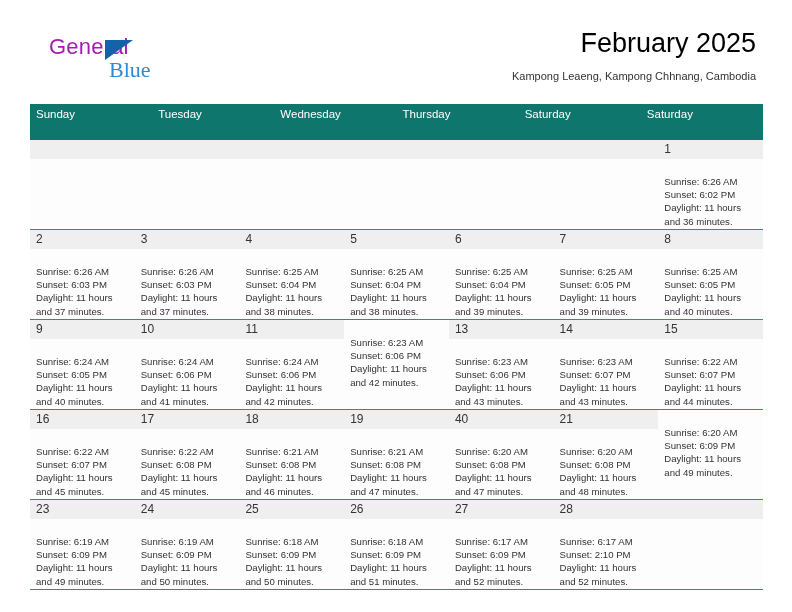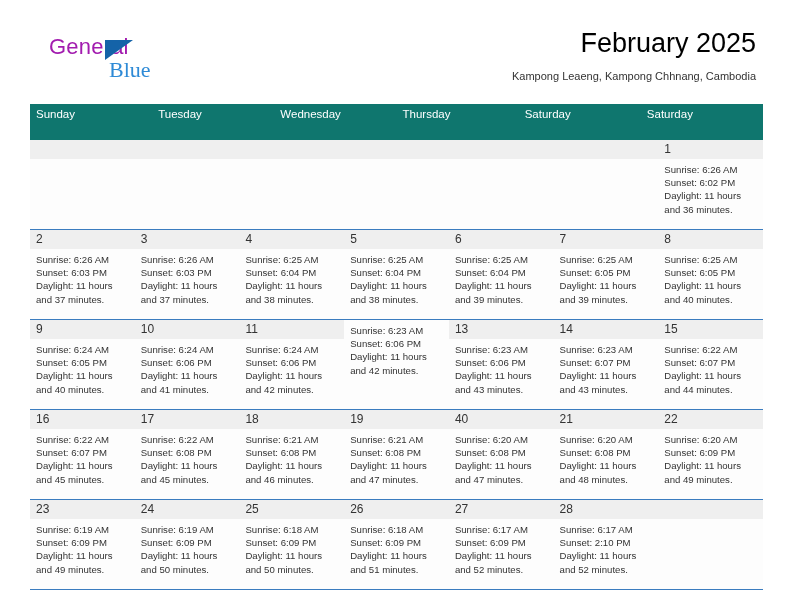--- a/index.html
+++ b/index.html
@@ -118,21 +118,21 @@
     height: 19px;
     background: #efefef;
   }
   .day-num {
     font-size: 12px;
     color: #333333;
     line-height: 19px;
     padding-left: 6px;
   }
   .day-info {
-    padding: 4px 6px 0 6px;
+    padding: 16px 6px 0 6px;
     font-size: 9.6px;
     line-height: 13.2px;
     color: #333333;
   }
   .day-info div { white-space: nowrap; }
   .day.empty .day-band { background: #efefef; }
 </style>
 </head>
 <body>
 
@@ -424,23 +424,20 @@
               <div class="day-num">21</div>
             </div>
             <div class="day-info">
               <div>Sunrise: 6:20 AM</div>
               <div>Sunset: 6:08 PM</div>
               <div>Daylight: 11 hours</div>
               <div>and 48 minutes.</div>
             </div>
           </div>
           <div class="day">
-            <div class="day-band">
-              <div class="day-num">22</div>
-            </div>
             <div class="day-info">
               <div>Sunrise: 6:20 AM</div>
               <div>Sunset: 6:09 PM</div>
               <div>Daylight: 11 hours</div>
               <div>and 49 minutes.</div>
             </div>
           </div>
         </div>
         <div class="week">
           <div class="day">

